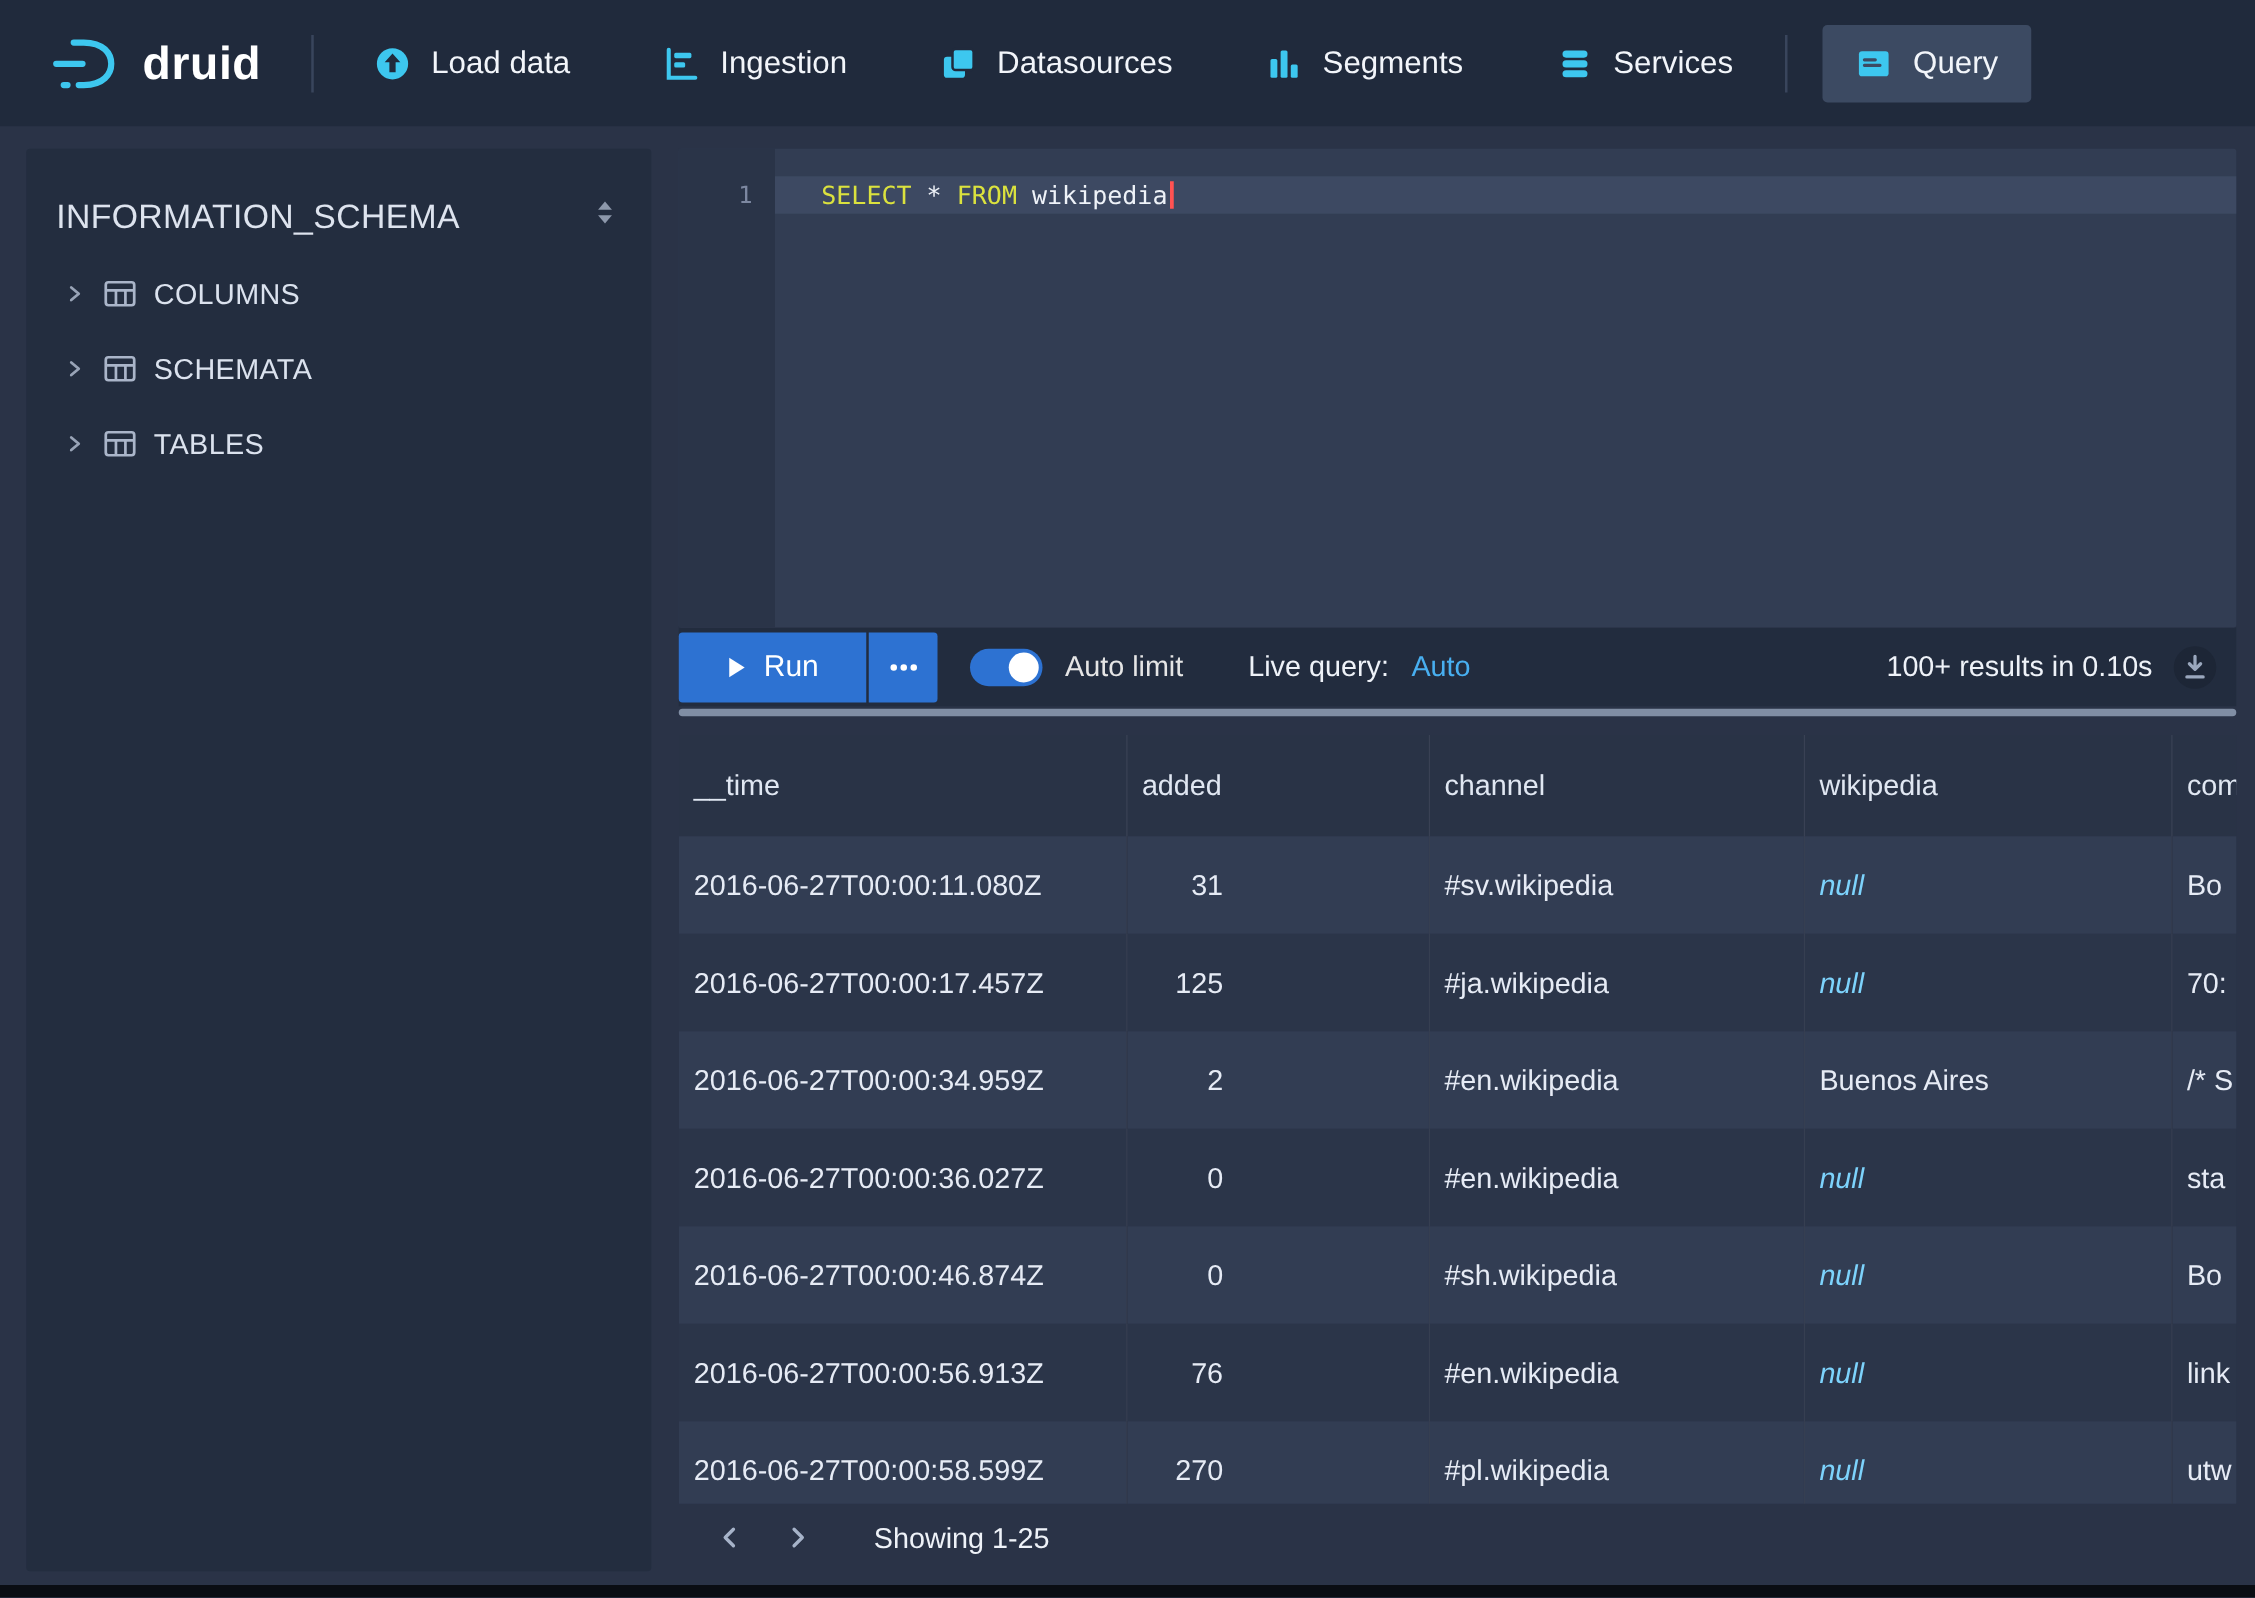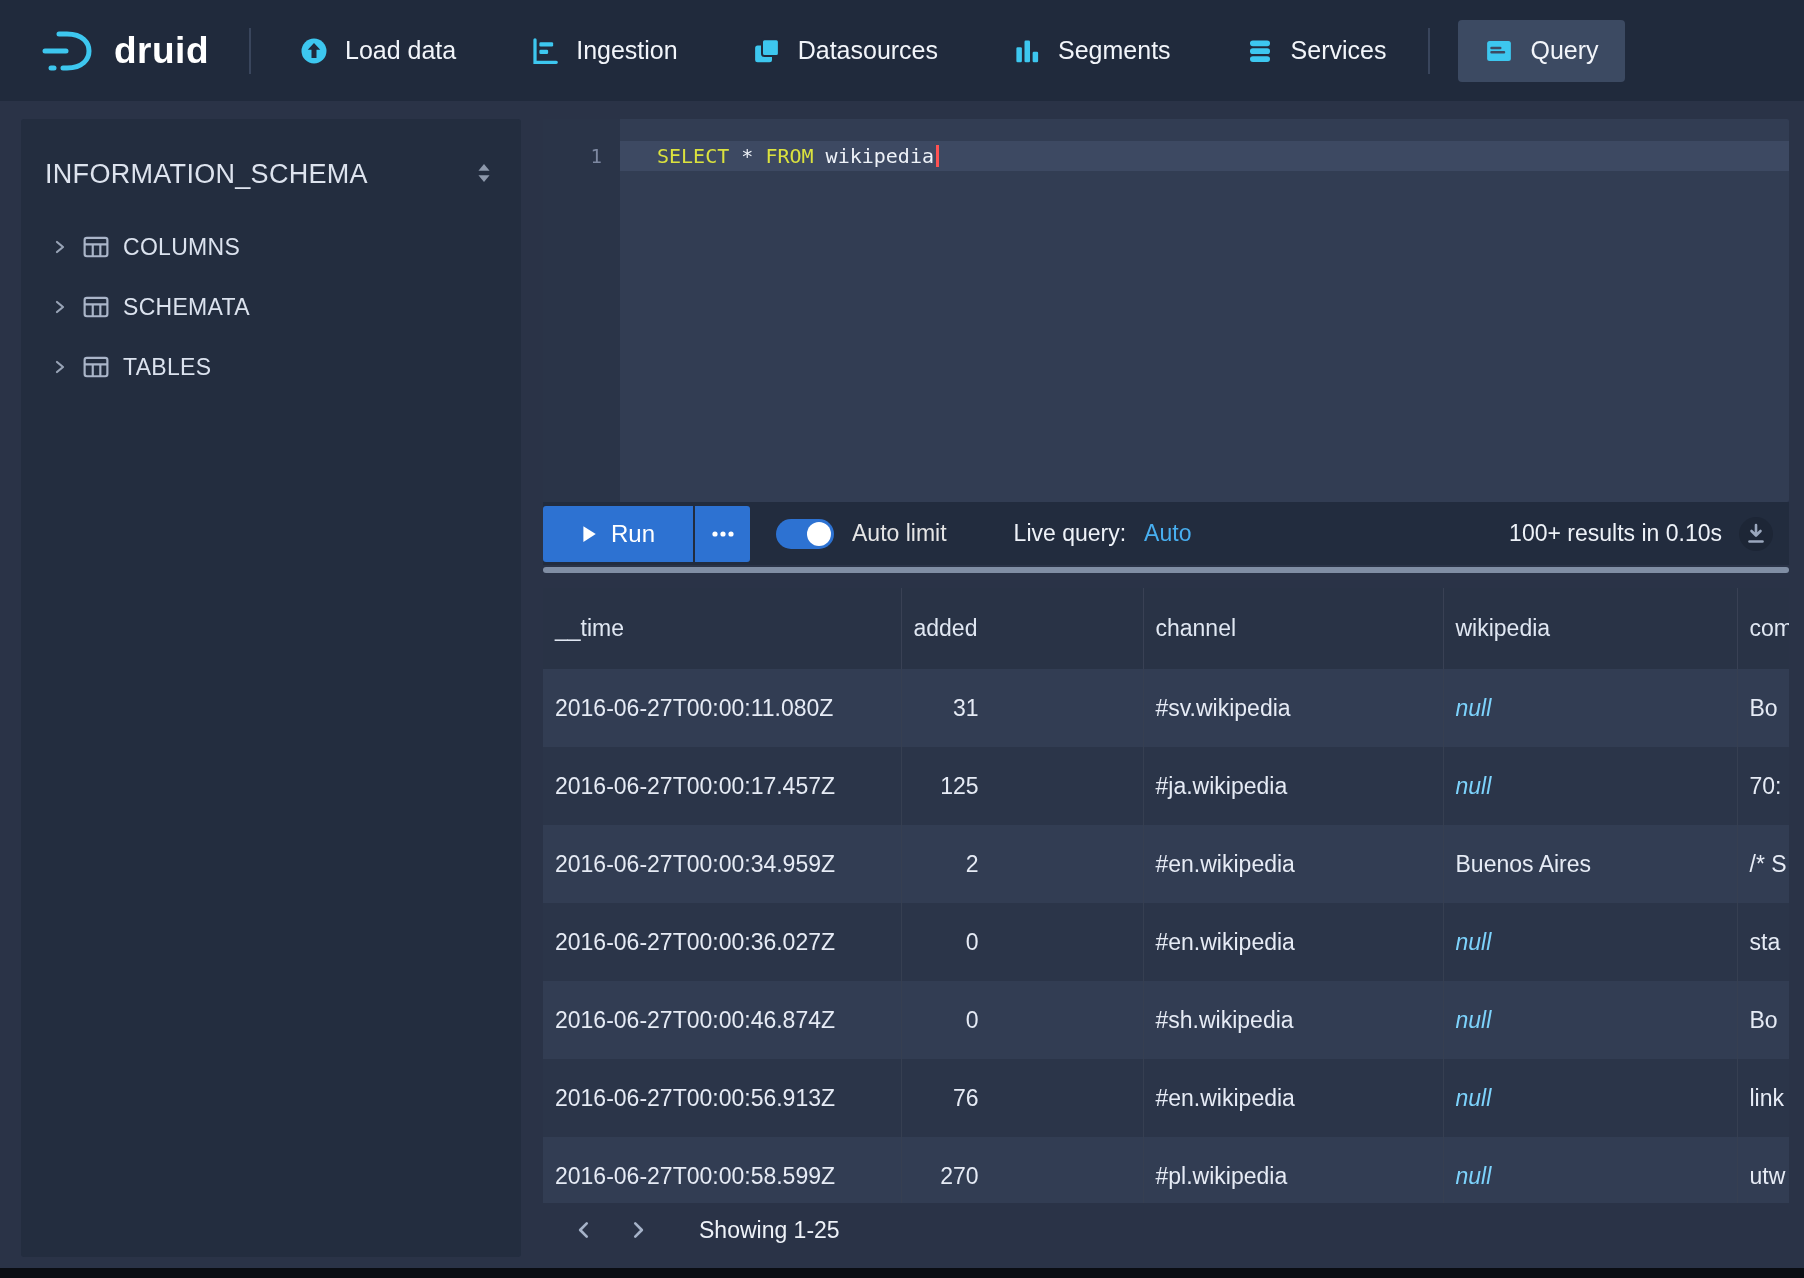--- a/index.html
+++ b/index.html
@@ -42,21 +42,21 @@
   .nav-item svg{color:var(--accent);flex:none;}
   .nav-label{font-size:25px;color:#f2f5fa;white-space:nowrap;}
   .nav-item.active{background:#3c4a62;padding:0 26px;}
   .tb-divider2{width:2px;height:46px;background:#39455c;margin:0 28px 0 34px;}
 
   
   .content{display:flex;gap:22px;height:1177px;padding:18px 15px 21px 21px;}
 
   
   .sidebar{width:500px;flex:none;background:var(--panel);border-radius:3px;padding:28px 24px;}
-  .schema-header{display:flex;align-items:flex-start;justify-content:space-between;height:42px;margin-top:12px;}
+  .schema-header{display:flex;align-items:flex-end;justify-content:space-between;height:42px;}
   .schema-title{font-size:27px;color:#dde3ee;letter-spacing:.3px;}
   .schema-sort{cursor:pointer;padding:4px;}
   .tree{margin-top:16px;}
   .tree-item{display:flex;align-items:center;gap:14px;height:60px;cursor:pointer;border-radius:3px;padding:0 6px;}
   .tree-item .chev{flex:none;display:flex;}
   .tree-item .th-ic{flex:none;display:flex;}
   .tree-label{font-size:23px;color:#dbe2ee;letter-spacing:.3px;}
 
   
   .main{flex:1;display:flex;flex-direction:column;min-width:0;}
@@ -75,21 +75,21 @@
   
   .runbar{height:63px;background:var(--runbar);display:flex;align-items:center;padding-right:15px;}
   .btn-group{display:flex;align-items:center;}
   .run-btn{height:56px;min-width:150px;background:var(--primary);border:none;border-radius:3px 0 0 3px;color:#fff;
     font-size:24px;font-family:inherit;display:flex;align-items:center;justify-content:center;gap:14px;cursor:pointer;}
   .more-btn{height:56px;width:55px;background:var(--primary);border:none;border-radius:0 3px 3px 0;margin-left:2px;
     color:#fff;display:flex;align-items:center;justify-content:center;cursor:pointer;}
   .switch{width:58px;height:30px;border-radius:15px;background:var(--primary);position:relative;margin-left:26px;cursor:pointer;flex:none;}
   .switch .knob{position:absolute;top:3px;right:3px;width:24px;height:24px;border-radius:50%;background:#fff;}
   .runbar-label{font-size:23px;color:#e5e5e5;margin-left:18px;}
-  .live-label{font-size:23px;color:#eef2f8;margin-left:67px;}
+  .live-label{font-size:23px;color:#eef2f8;margin-left:52px;}
   .live-value{font-size:23px;color:var(--link);margin-left:18px;cursor:pointer;}
   .spacer{flex:1;}
   .results-summary{font-size:23px;color:#eef2f8;white-space:nowrap;}
   .dl-btn{margin-left:16px;cursor:pointer;display:flex;flex:none;}
 
   
   .splitter{height:6px;background:#808ea4;border-radius:3px;margin-top:2px;cursor:row-resize;}
 
   
   .table-wrap{flex:1;margin-top:15px;overflow:hidden;min-height:0;}

